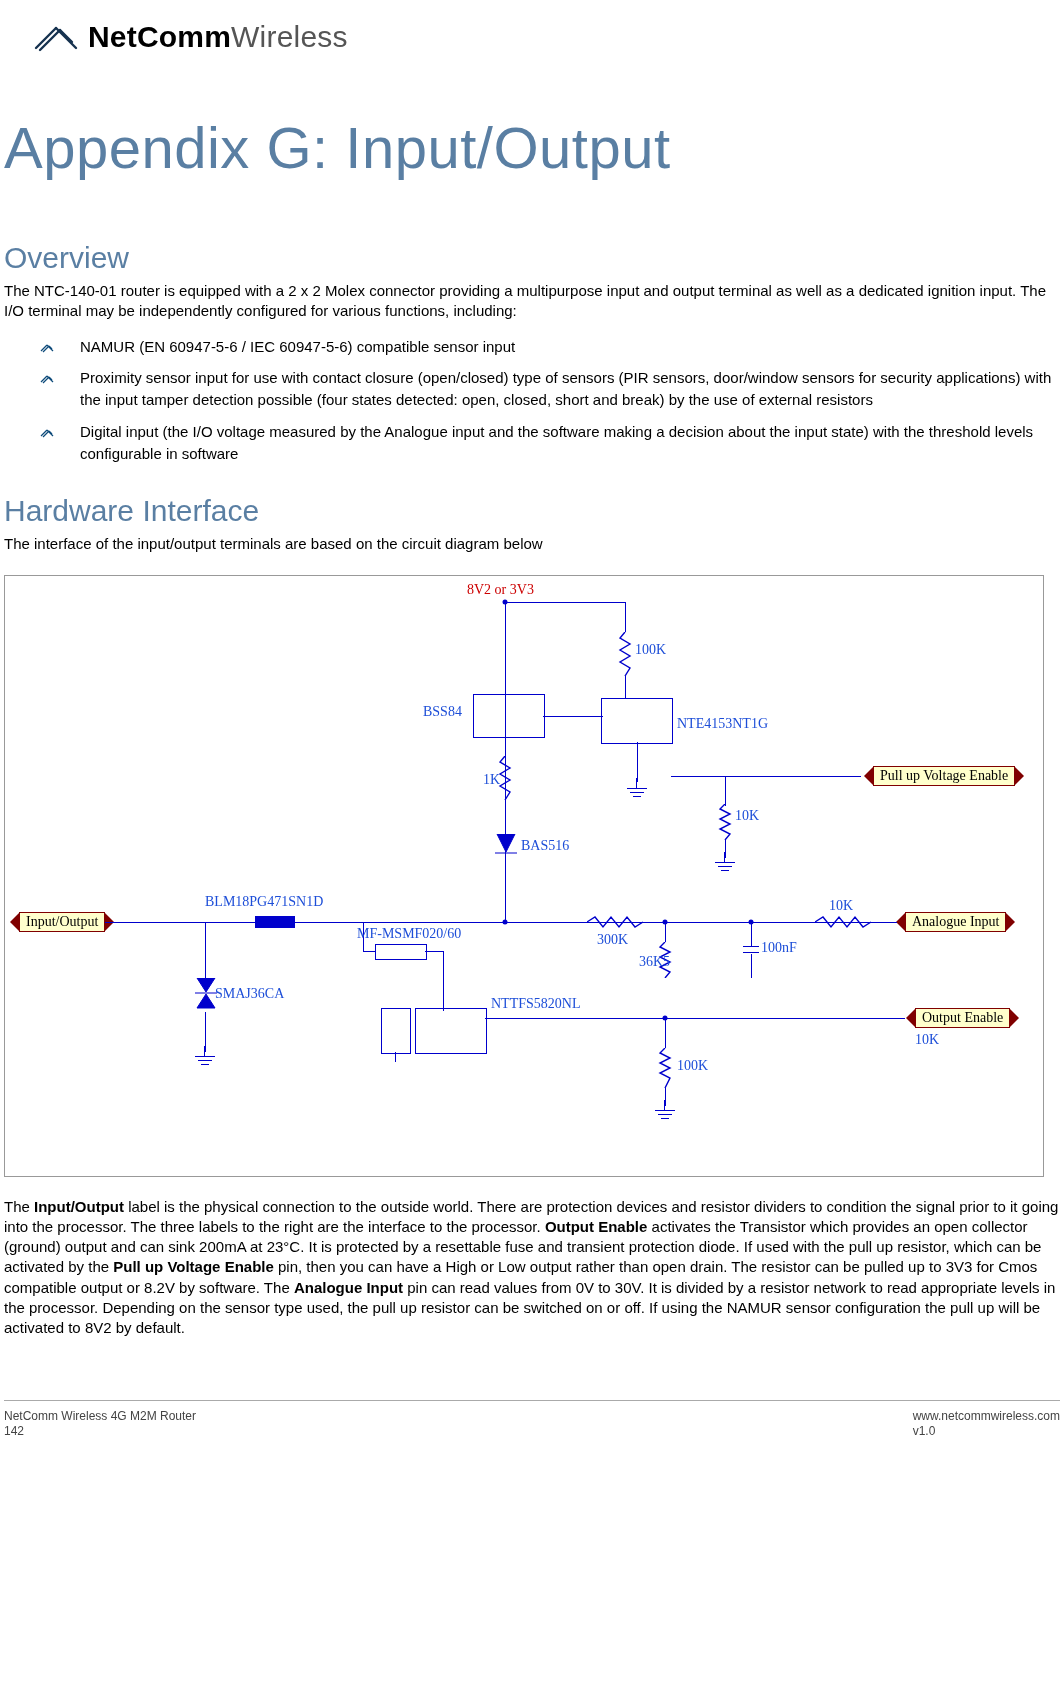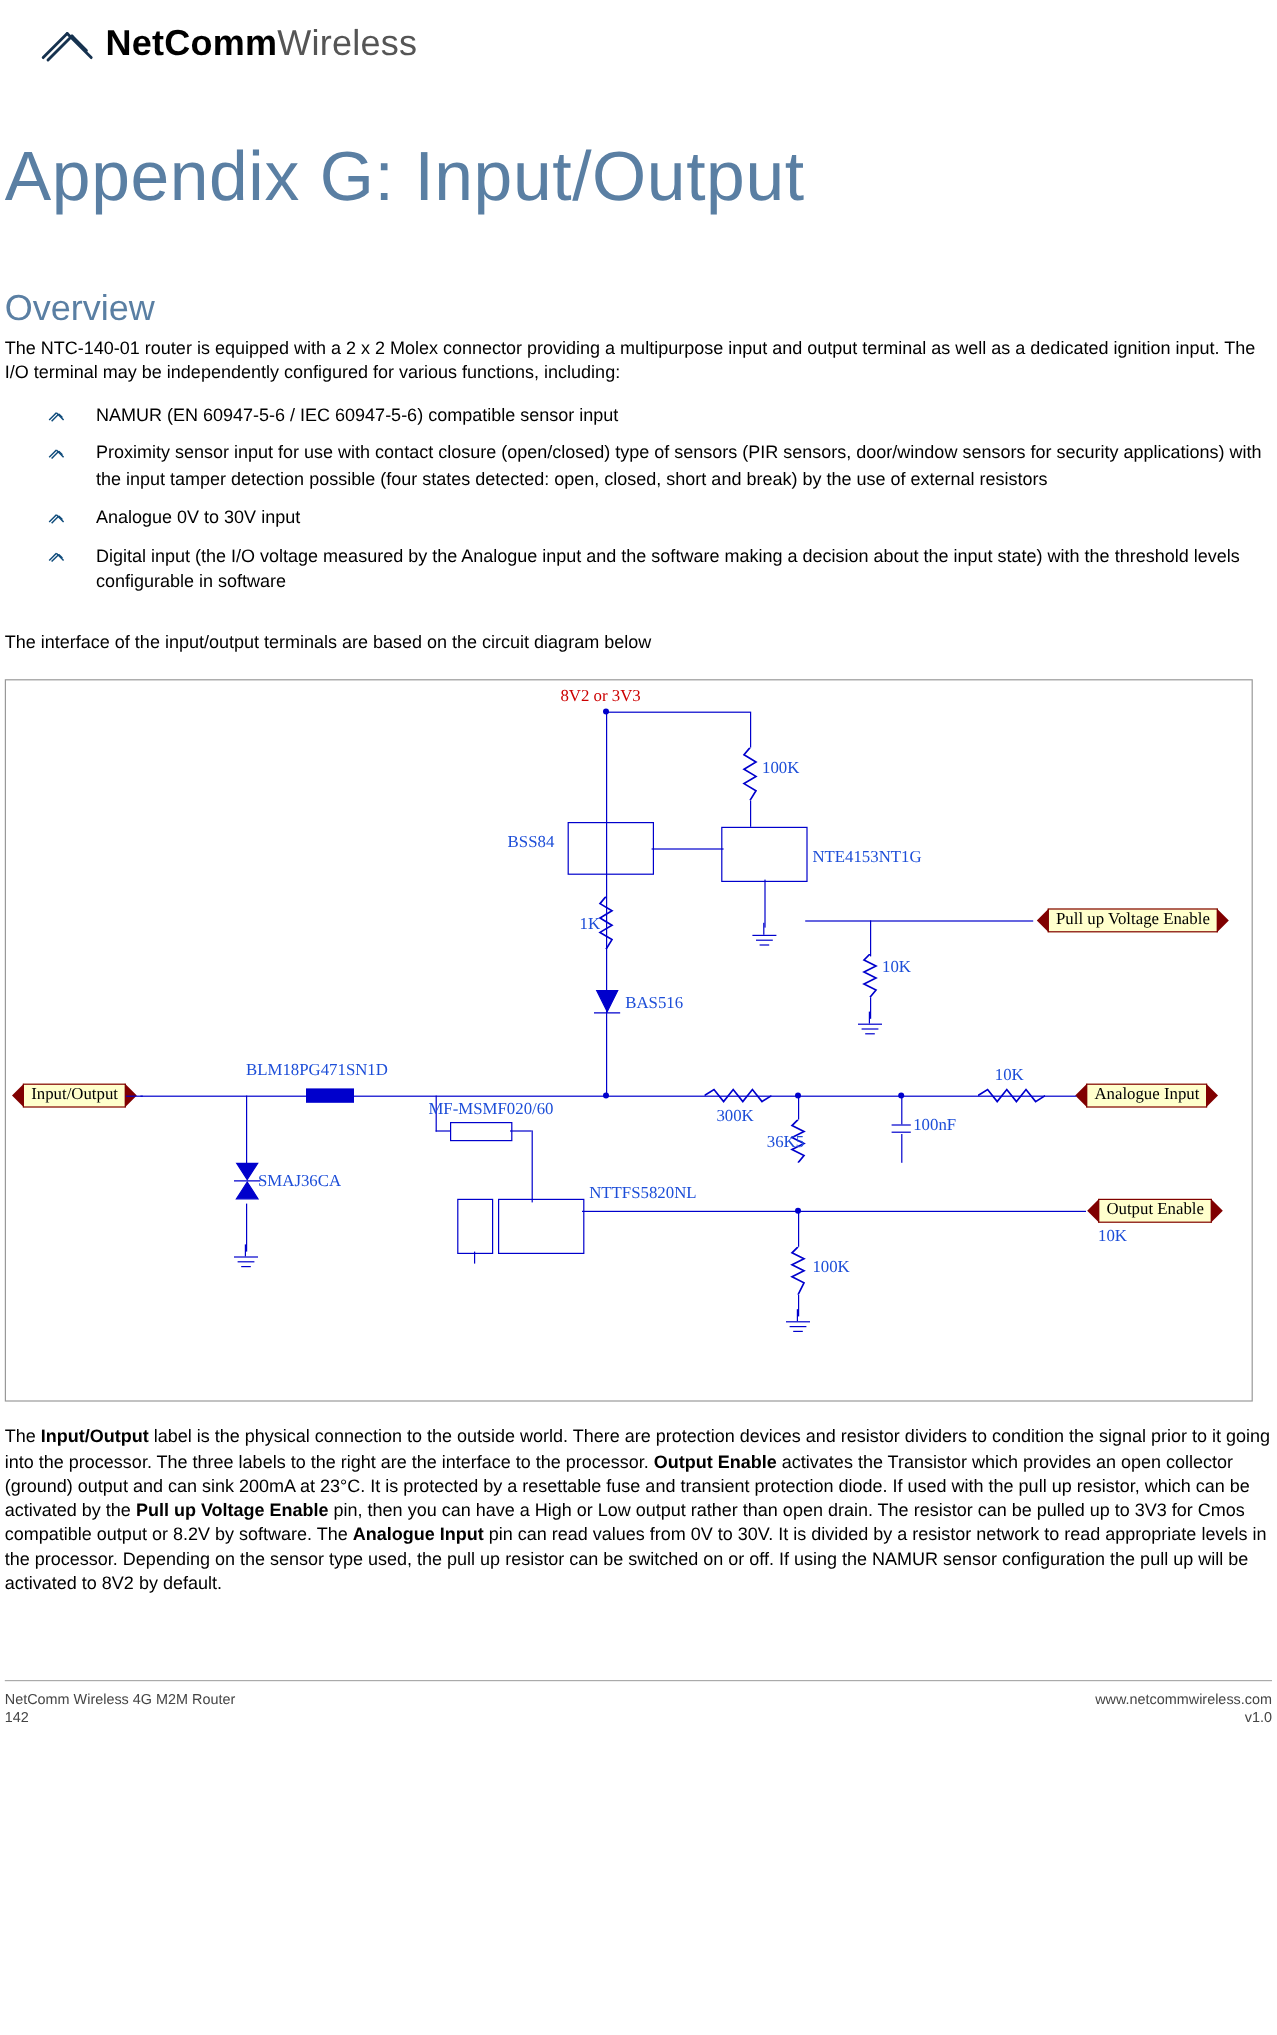--- a/index.html
+++ b/index.html
@@ -181,21 +181,21 @@
     position: absolute;
     left: 4px; right: 4px; bottom: 28px;
     border-top: 1px solid #aaa;
     padding-top: 8px;
     font-size: 12px;
     color: #444;
     display: flex;
     justify-content: space-between;
   }
   .footer .fl { line-height: 1.3; }
-  .footer .fr { text-align: right; line-height: 1.3; }
+  .footer .fr { line-height: 1.3; }
 </style>
 </head>
 <body>
 
 <div class="page">
 
   <div class="logo-row">
     <span class="logo-icon">
       <svg width="44" height="30" viewBox="0 0 44 30">
         <g fill="none" stroke="#16324F" stroke-width="2.4" stroke-linecap="round">
@@ -233,31 +233,24 @@
               <path d="M9 4 L12 7"></path>
             </g>
           </svg></span><span>Proximity sensor input for use with contact closure (open/closed) type of sensors (PIR sensors, door/window sensors for security applications) with the input tamper detection possible (four states detected: open, closed, short and break) by the use of external resistors</span></li>
     <li><span class="bullet-icon"><svg width="14" height="12">
             <g fill="none" stroke="#0d4a7a" stroke-width="1.2">
               <path d="M1 9 L7 3"></path>
               <path d="M3 10 L9 4"></path>
               <path d="M7 3 L13 9"></path>
               <path d="M9 4 L12 7"></path>
             </g>
-          </svg></span><span>Analogue 0V to 30V input</span></li>
-    <li><span class="bullet-icon"><svg width="14" height="12">
-            <g fill="none" stroke="#0d4a7a" stroke-width="1.2">
-              <path d="M1 9 L7 3"></path>
-              <path d="M3 10 L9 4"></path>
-              <path d="M7 3 L13 9"></path>
-              <path d="M9 4 L12 7"></path>
-            </g>
           </svg></span><span>Digital input (the I/O voltage measured by the Analogue input and the software making a decision about the input state) with the threshold levels configurable in software</span></li>
   </ul>
 
+  <h2 class="section">Hardware Interface</h2>
   <p class="body" style="margin-bottom:20px;">The interface of the input/output terminals are based on the circuit diagram below</p>
 
   <div class="diagram-wrap">
 
     <span class="schlabel red" style="left:462px; top:6px;">8V2 or 3V3</span>
 
     <div class="arrowbox both" style="left:14px; top:336px;">Input/Output</div>
     <div class="arrowbox both" style="left:868px; top:190px;">Pull up Voltage Enable</div>
     <div class="arrowbox both" style="left:900px; top:336px;">Analogue Input</div>
     <div class="arrowbox both" style="left:910px; top:432px;">Output Enable</div>

